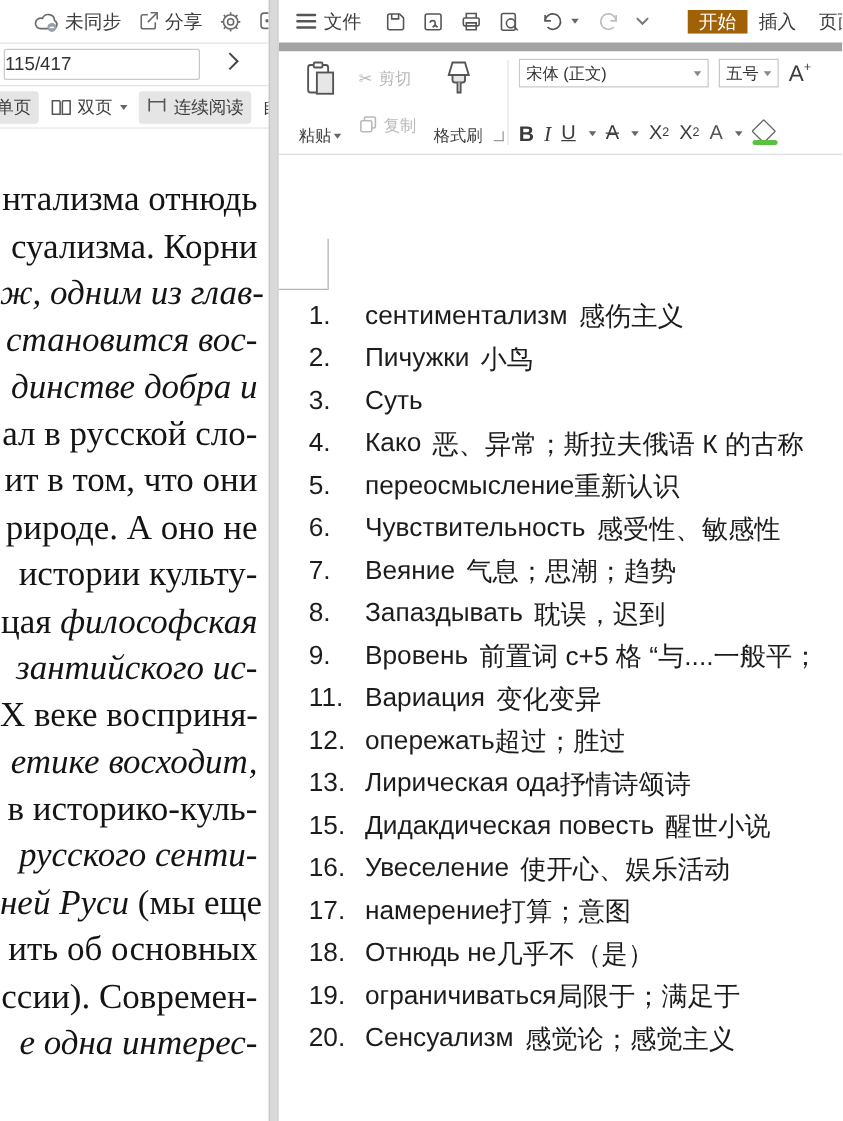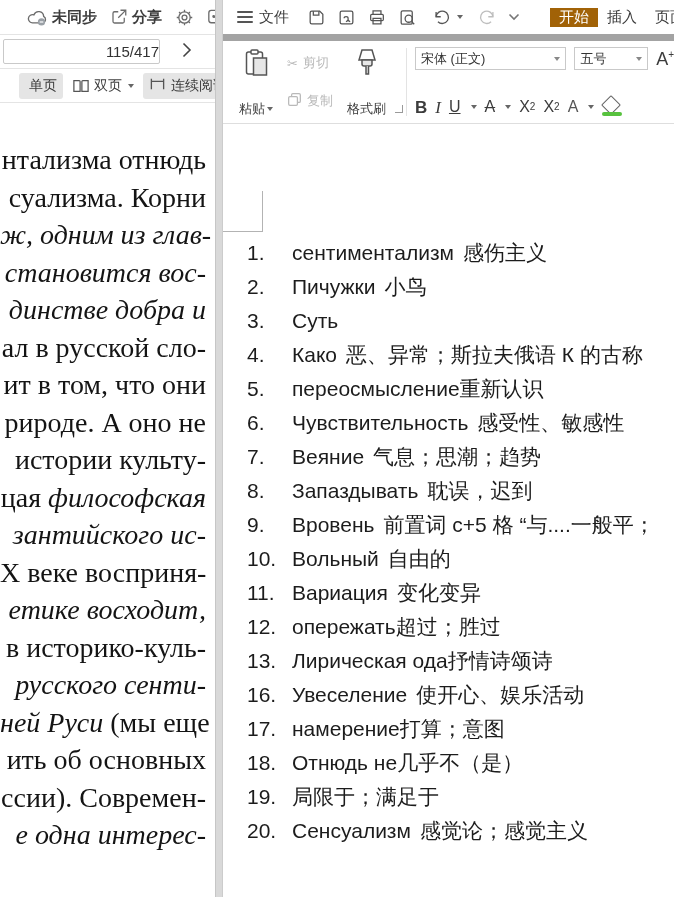--- a/index.html
+++ b/index.html
@@ -3,30 +3,30 @@
 <meta charset="utf-8">
 <style>
   html,body{margin:0;padding:0;}
   body{width:674px;height:897px;overflow:hidden;background:#fff;
        font-family:"Liberation Sans",sans-serif;-webkit-font-smoothing:antialiased;}
   .screen{display:flex;width:674px;height:897px;}
 
   
   .pdf-pane{flex:0 0 215px;width:215px;display:flex;flex-direction:column;overflow:hidden;background:#fff;}
   .pt1{height:34px;flex:0 0 34px;border-bottom:1px solid #e4e4e4;display:flex;align-items:center;
-       justify-content:flex-end;gap:13px;padding-right:0;font-size:15px;color:#3c3c3c;overflow:hidden;white-space:nowrap;font-weight:bold;}
+       justify-content:flex-end;gap:13px;padding-right:0;font-size:15px;color:#3c3c3c;overflow:hidden;white-space:nowrap;}
   .tool{display:flex;align-items:center;gap:4px;cursor:default;}
   .tool svg{display:block;}
   .clipped{margin-right:-12px;}
   .pt2{height:33px;flex:0 0 33px;border-bottom:1px solid #e4e4e4;display:flex;align-items:center;overflow:hidden;}
   .page-box{margin-left:3px;width:155px;height:23px;border:1px solid #c9c9c9;border-radius:2px;
-            display:flex;align-items:center;justify-content:flex-end;font-size:15px;color:#333;background:#fff;}
+            display:flex;align-items:center;justify-content:flex-start;font-size:15px;color:#333;background:#fff;}
   .next{margin-left:21px;display:flex;align-items:center;}
   .pt3{height:33px;flex:0 0 33px;border-bottom:1px solid #e4e4e4;display:flex;align-items:center;
-       gap:9px;font-size:14px;color:#3c3c3c;overflow:hidden;white-space:nowrap;padding-left:32px;}
+       gap:9px;font-size:14px;color:#3c3c3c;overflow:hidden;white-space:nowrap;}
   .chip{background:#e5e5e5;border-radius:3px;padding:4px 6px;display:flex;align-items:center;gap:5px;}
   .chip.cutleft{margin-left:-13px;padding-left:10px;}
   .fitcut{margin-left:auto;margin-right:-9px;}
   .caret{width:0;height:0;border-left:3.5px solid transparent;border-right:3.5px solid transparent;
          border-top:4px solid #666;display:inline-block;margin-left:2px;}
   .pdf-doc{flex:1;background:#fff;overflow:hidden;padding-top:38px;}
   .pdf-line{font-family:"Liberation Serif",serif;font-size:28px;line-height:37.5px;color:#141414;
             text-align:right;padding-right:9px;white-space:nowrap;}
   .pdf-line .it{font-style:italic;}
 
@@ -58,21 +58,21 @@
   .glyph{font-family:"DejaVu Sans",sans-serif;}
   .launcher{position:absolute;left:172px;top:64px;width:7px;height:7px;
             border-right:1px solid #9a9a9a;border-bottom:1px solid #9a9a9a;}
   .vsep{width:1px;background:#e3e3e3;margin:4px 8px 4px 14px;}
   .fontgrp{display:flex;flex-direction:column;justify-content:space-between;padding:3px 0 4px;flex:1;overflow:hidden;}
   .frow{display:flex;align-items:center;gap:8px;}
   .combo{border:1px solid #c9c9c9;height:23px;display:flex;align-items:center;padding:0 5px;
          font-size:13px;color:#333;background:#fff;box-sizing:border-box;}
   .combo .caret{margin-left:auto;border-top-color:#888;}
   .combo.family{width:152px;}
-  .combo.size{width:74px;}
+  .combo.size{width:48px;}
   .fmt{font-size:16px;color:#3c3c3c;display:inline-flex;align-items:center;line-height:1;}
   .aplus{font-size:18px;}
   .aplus sup{font-size:10px;margin-top:-8px;}
   .fb{font-weight:bold;font-size:17px;}
   .fi{font-family:"Liberation Serif",serif;font-style:italic;font-size:17px;}
   .fu{text-decoration:underline;font-size:16px;}
   .fs{text-decoration:line-through;font-size:16px;}
   .fx sup,.fx sub{font-size:10px;}
   .fa{color:#555;font-size:16px;}
   .hl{position:relative;display:inline-block;width:20px;height:18px;}
@@ -389,56 +389,57 @@
             <span class="vnum">8.</span>
             <span>Запаздывать</span>
             <span class="vzh">耽误，迟到</span>
           </div>
           <div class="vrow">
             <span class="vnum">9.</span>
             <span>Вровень</span>
             <span class="vzh">前置词 с+5 格 “与....一般平；</span>
           </div>
           <div class="vrow">
-            <span class="vnum">10.</span>
-            <span>Вольный</span>
-            <span class="vzh">自由的</span>
-          </div>
-          <div class="vrow">
             <span class="vnum">11.</span>
             <span>Вариация</span>
             <span class="vzh">变化变异</span>
           </div>
           <div class="vrow">
             <span class="vnum">12.</span>
             <span>опережать</span>
             <span class="vzh ns">超过；胜过</span>
           </div>
           <div class="vrow">
             <span class="vnum">13.</span>
             <span>Лирическая ода</span>
             <span class="vzh ns">抒情诗颂诗</span>
           </div>
           <div class="vrow">
+            <span class="vnum">15.</span>
+            <span>Дидакдическая повесть</span>
+            <span class="vzh">醒世小说</span>
+          </div>
+          <div class="vrow">
             <span class="vnum">16.</span>
             <span>Увеселение</span>
             <span class="vzh">使开心、娱乐活动</span>
           </div>
           <div class="vrow">
             <span class="vnum">17.</span>
             <span>намерение</span>
             <span class="vzh ns">打算；意图</span>
           </div>
           <div class="vrow">
             <span class="vnum">18.</span>
             <span>Отнюдь не</span>
             <span class="vzh ns">几乎不（是）</span>
           </div>
           <div class="vrow">
             <span class="vnum">19.</span>
+            <span>ограничиваться</span>
             <span class="vzh ns">局限于；满足于</span>
           </div>
           <div class="vrow">
             <span class="vnum">20.</span>
             <span>Сенсуализм</span>
             <span class="vzh">感觉论；感觉主义</span>
           </div>
         </div>
     </div>
   </section>

